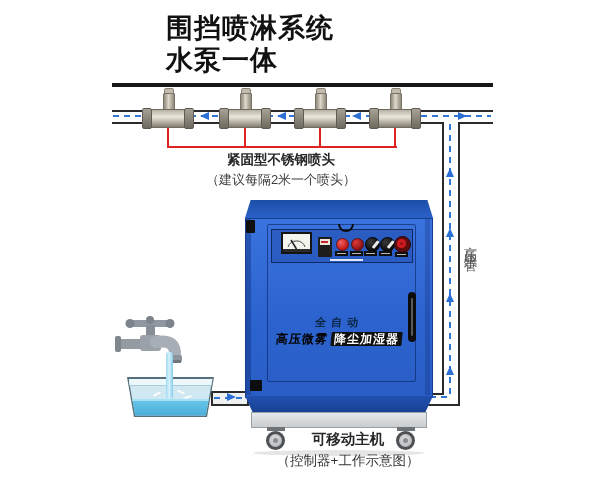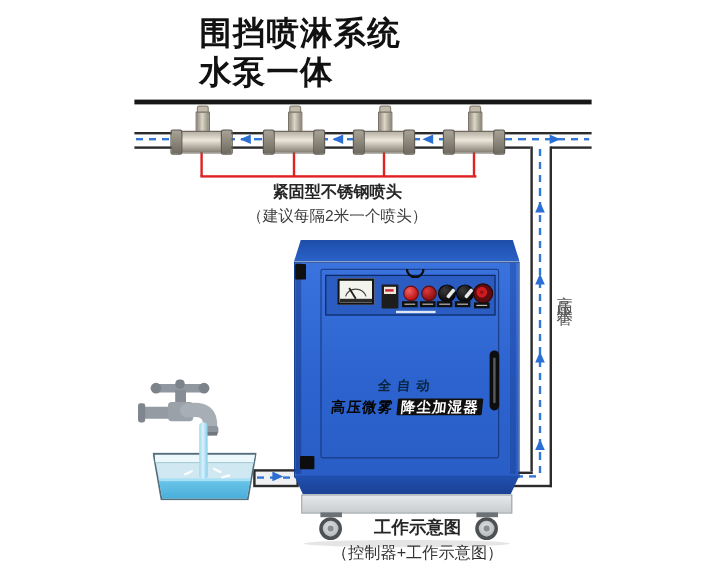--- a/index.html
+++ b/index.html
@@ -264,17 +264,17 @@
     <div class="tank-in">
       <div class="tank-rim"></div>
       <div class="tank-water"></div>
       <div class="tank-waterline"></div>
     </div>
   </div>
 
   <div class="abs lab" style="left:117px;top:428px;width:120px;">
   </div>
   <div class="abs lab" style="left:268px;top:430px;width:160px;">
-    <div class="b" style="font-size:14.5px;">工作示意图</div>
+    <div class="b" style="font-size:14.5px;">可移动主机</div>
     <div style="font-size:13.5px;margin-top:3px;">（控制器+工作示意图）</div>
   </div>
 
 </div>
 
 </body></html>

